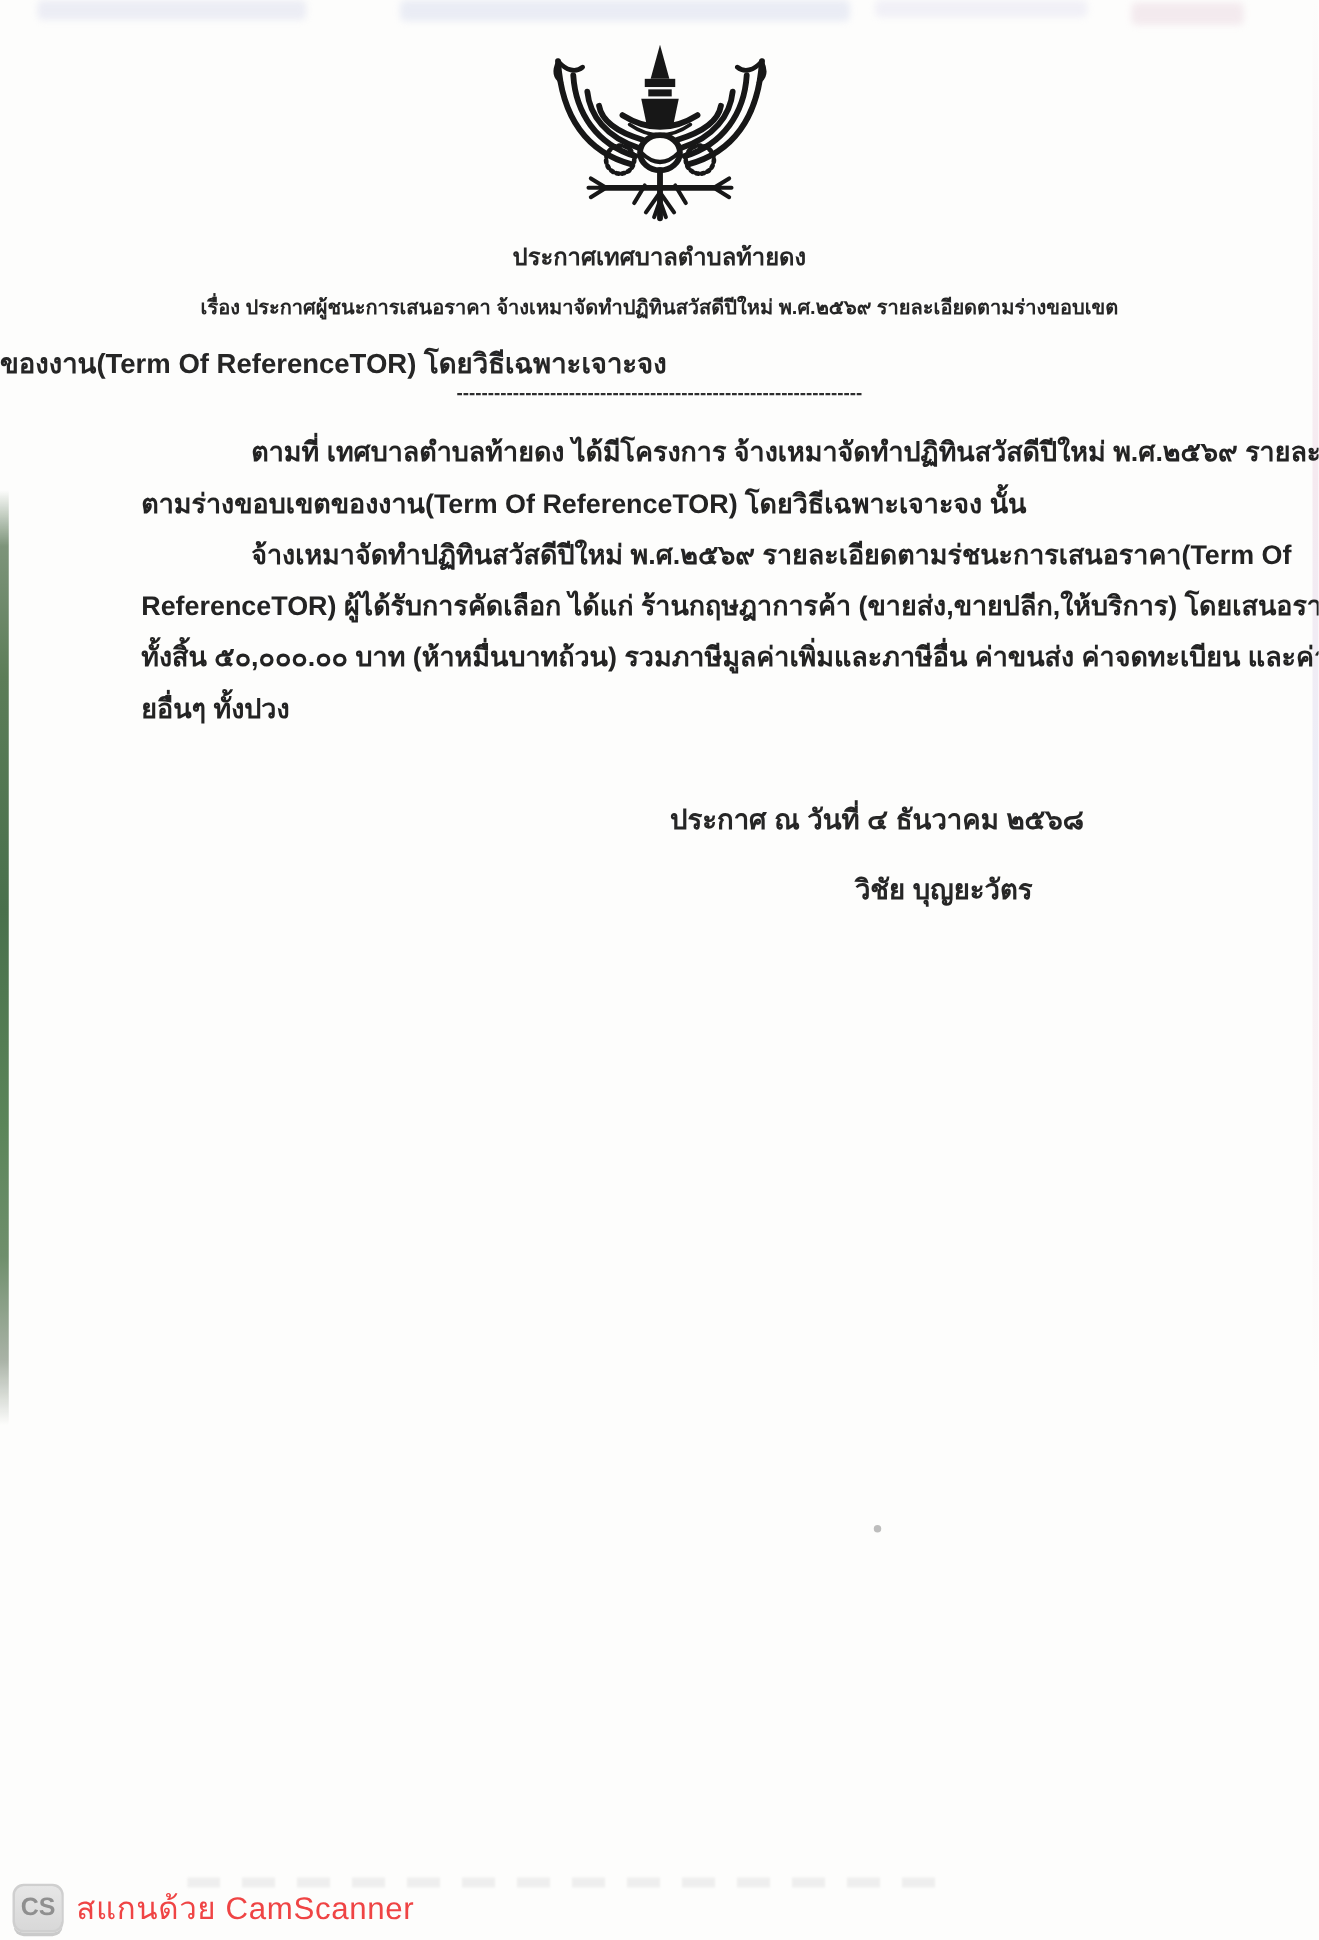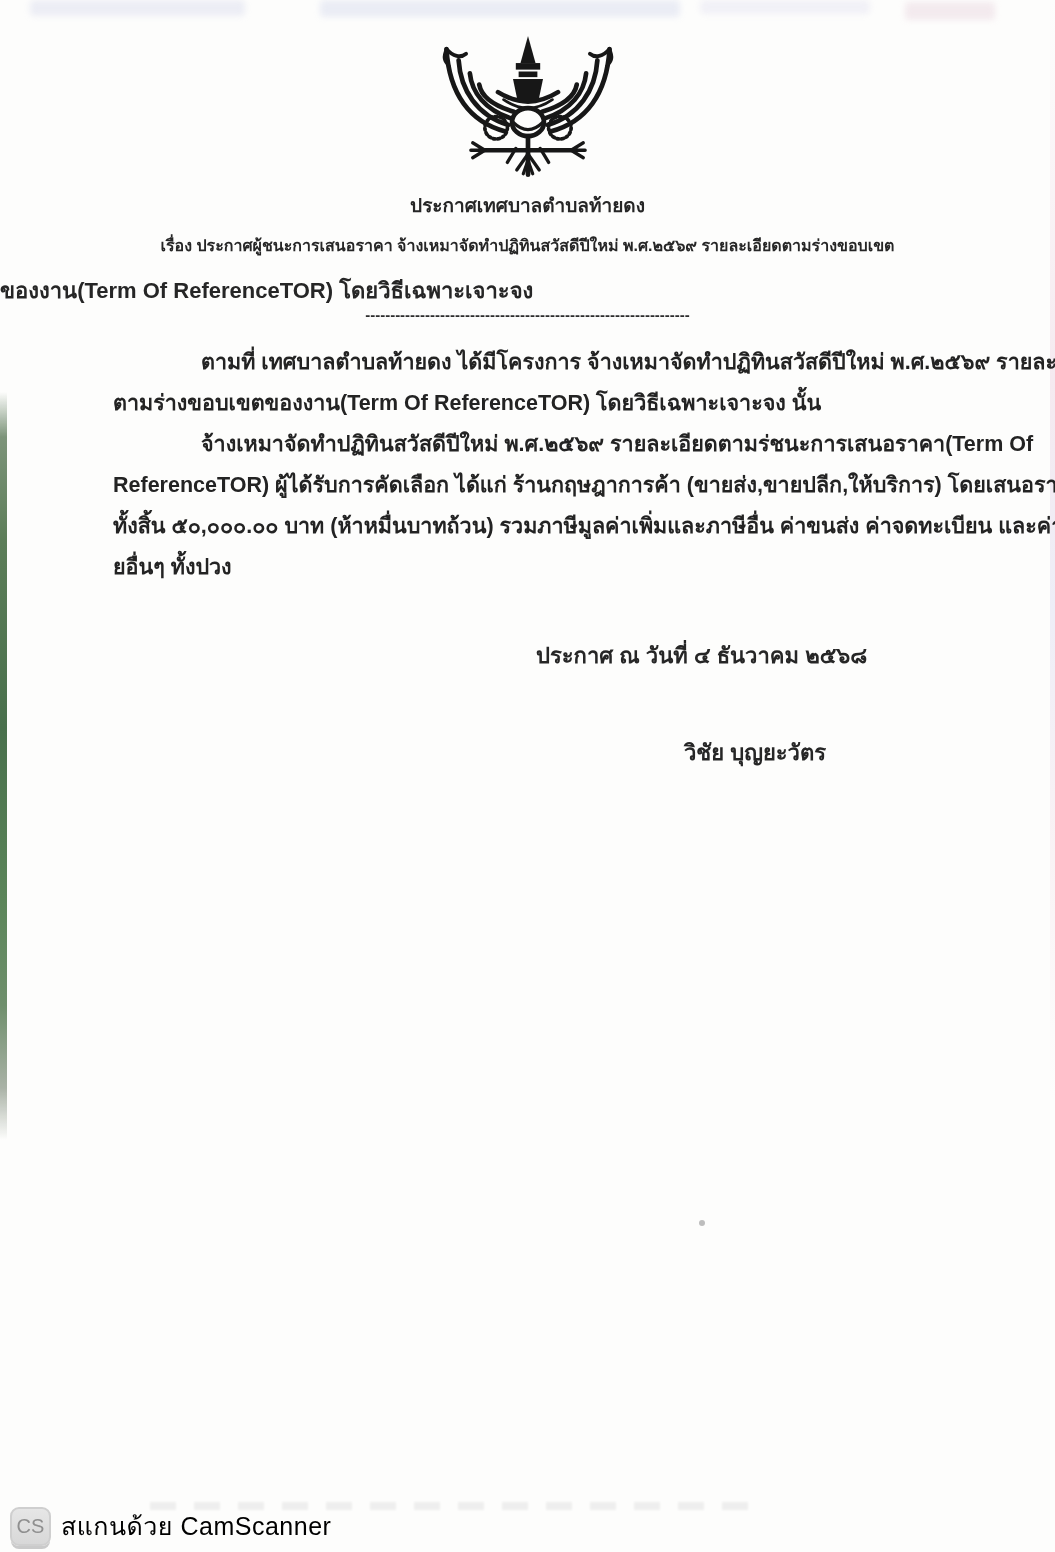--- a/index.html
+++ b/index.html
@@ -71,36 +71,36 @@
   .body-line { white-space: nowrap; }
   .body-line.indent { padding-left: 88px; }
   .date-line {
     position: absolute; top: 615px; left: 536px;
     font-size: 22px; font-weight: 600; white-space: nowrap; margin-top: 23px;
   }
   .signature-block {
     position: absolute; top: 694px; left: 560px; width: 390px;
     text-align: center; font-size: 22px; font-weight: 600;
   }
-  .signature-block .sig-line { margin-bottom: 22px; white-space: nowrap; margin-top: 41px; }
+  .signature-block .sig-line { margin-bottom: 22px; white-space: nowrap; }
 
   
   .scan-footer {
     position: absolute; left: 10px; bottom: 6px;
     display: flex; align-items: center; gap: 10px;
   }
   .cs-badge {
     width: 37px; height: 35px; background: #dedede;
     border: 2px solid #cfcfcf; border-radius: 9px;
     box-shadow: 0 4px 0 -1px #cacaca;
     display: flex; align-items: center; justify-content: center;
-    font-size: 20px; font-weight: 400; color: #8f8f8f;
+    font-size: 20px; font-weight: 700; color: #8f8f8f;
     background: linear-gradient(180deg, #e6e6e6 0%, #d8d8d8 100%);
   }
-  .scan-text { font-size: 25px; color: #000000; font-weight: 400; letter-spacing: .5px; }
+  .scan-text { font-size: 25px; color: #ef4444; font-weight: 400; letter-spacing: .5px; }
 </style>
 </head>
 <body>
 
 <div class="page">
 
   <div class="bleed bleed-1"></div>
   <div class="bleed bleed-2"></div>
   <div class="bleed bleed-3"></div>
   <div class="bleed bleed-4"></div>

